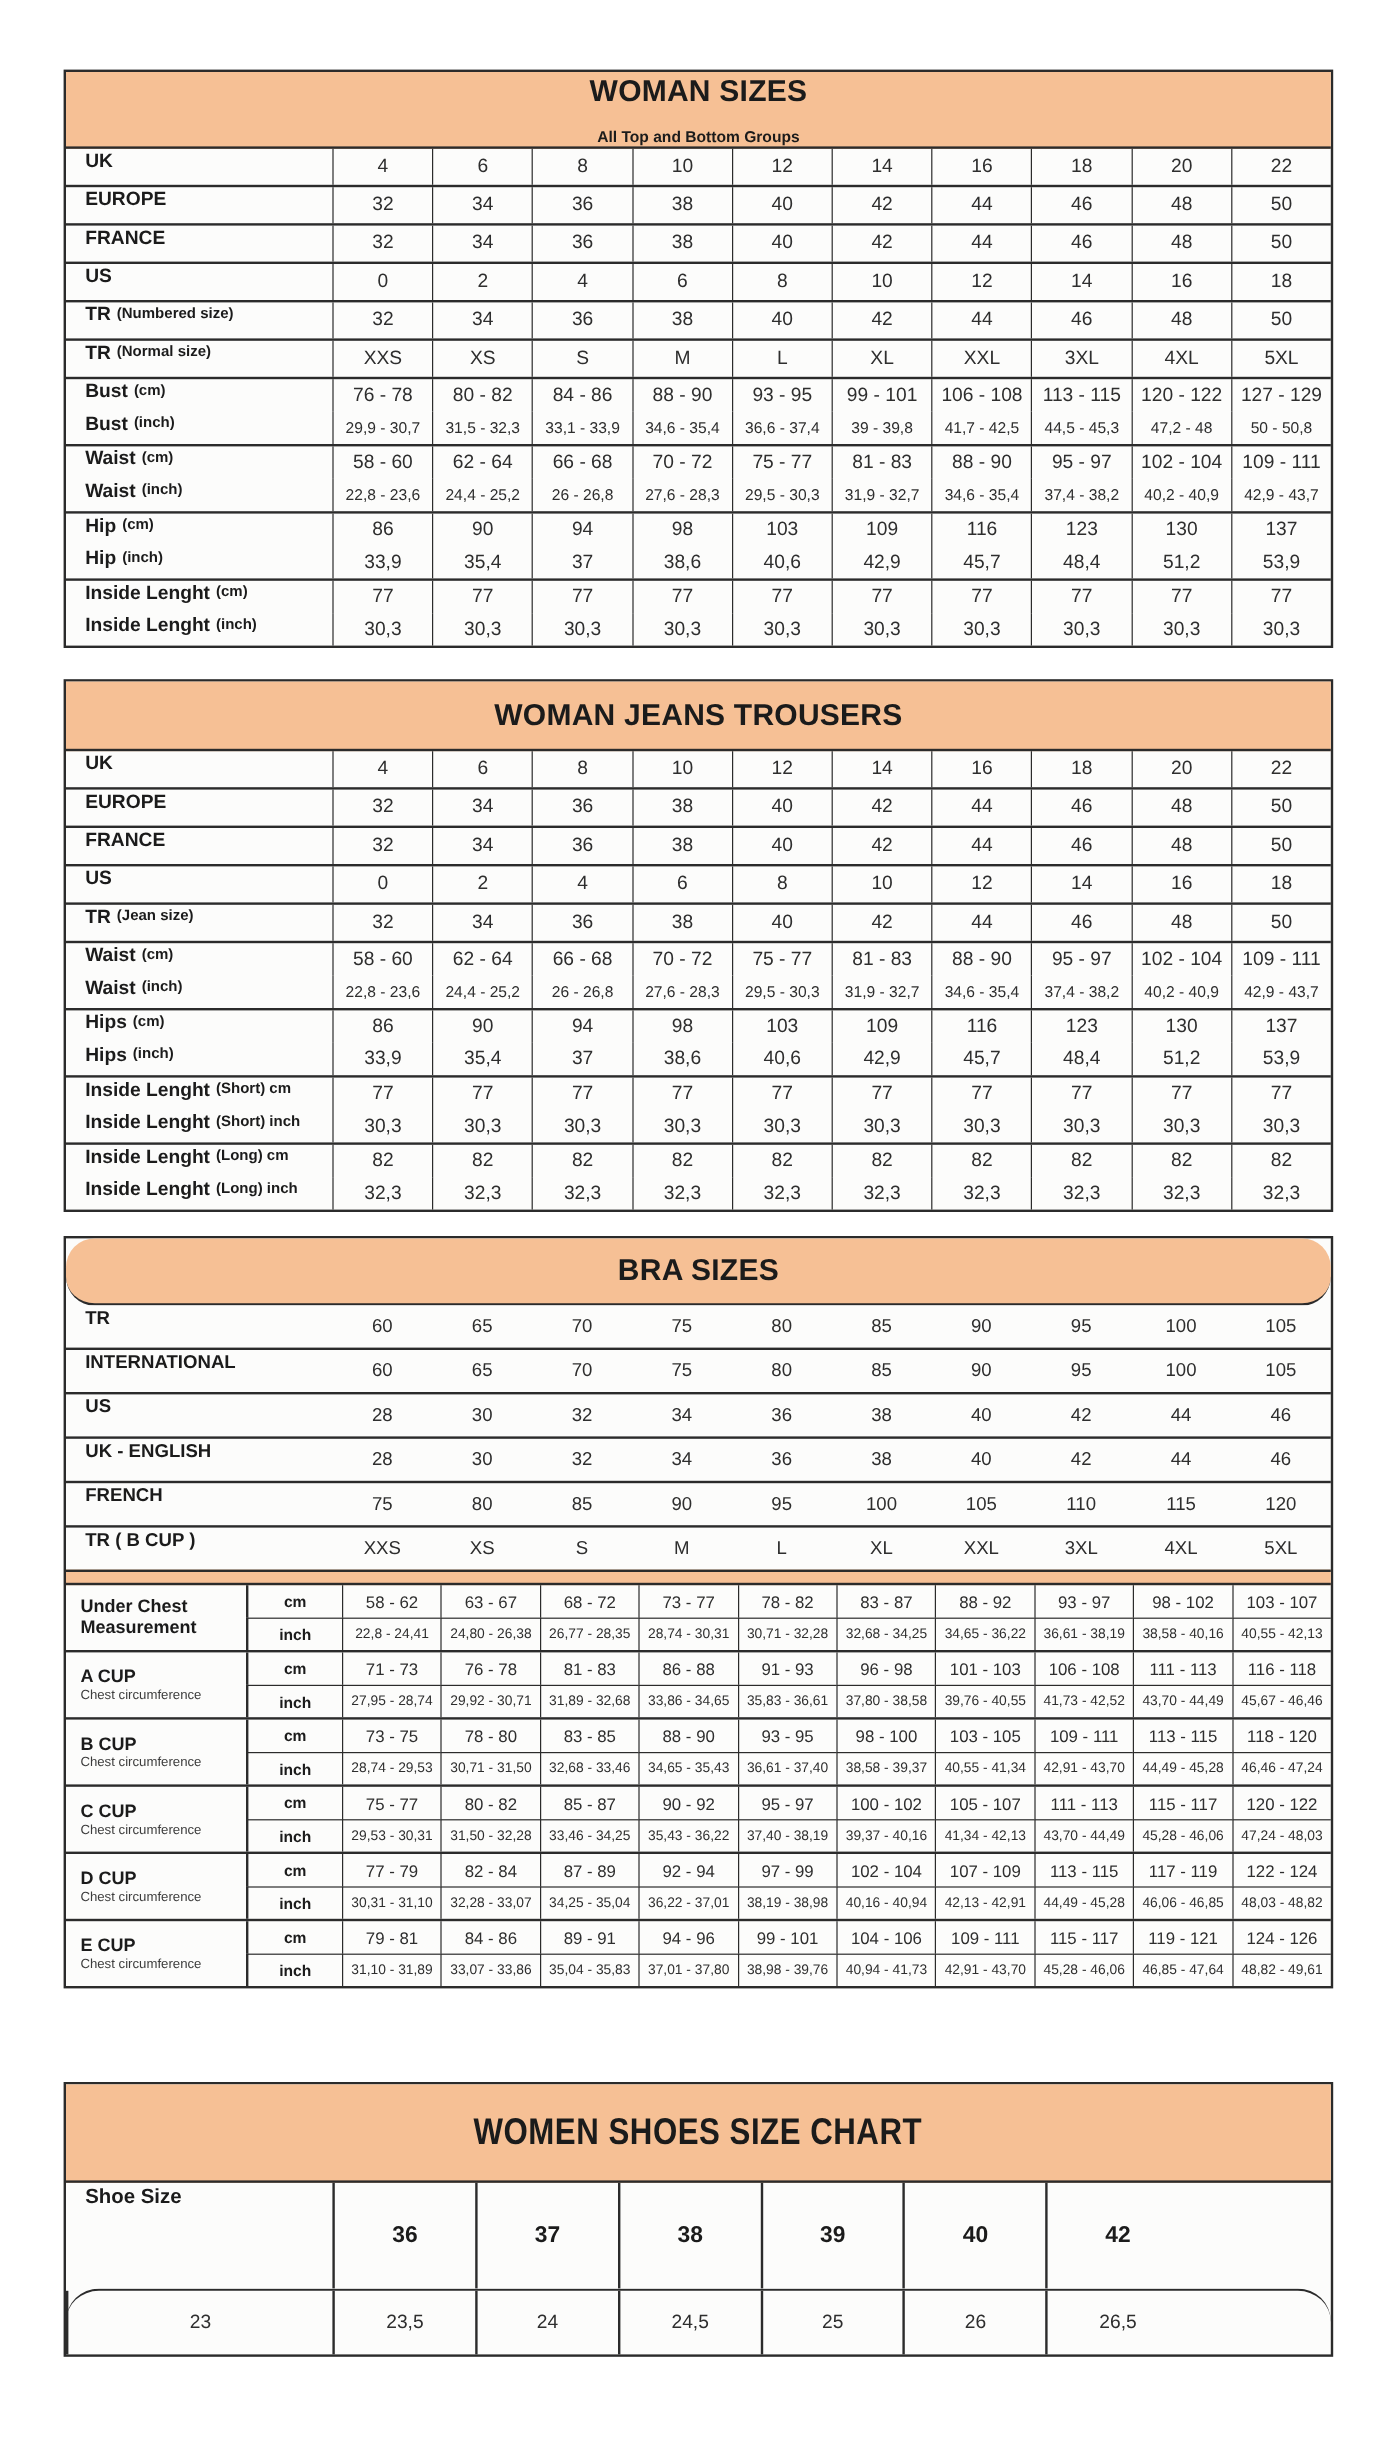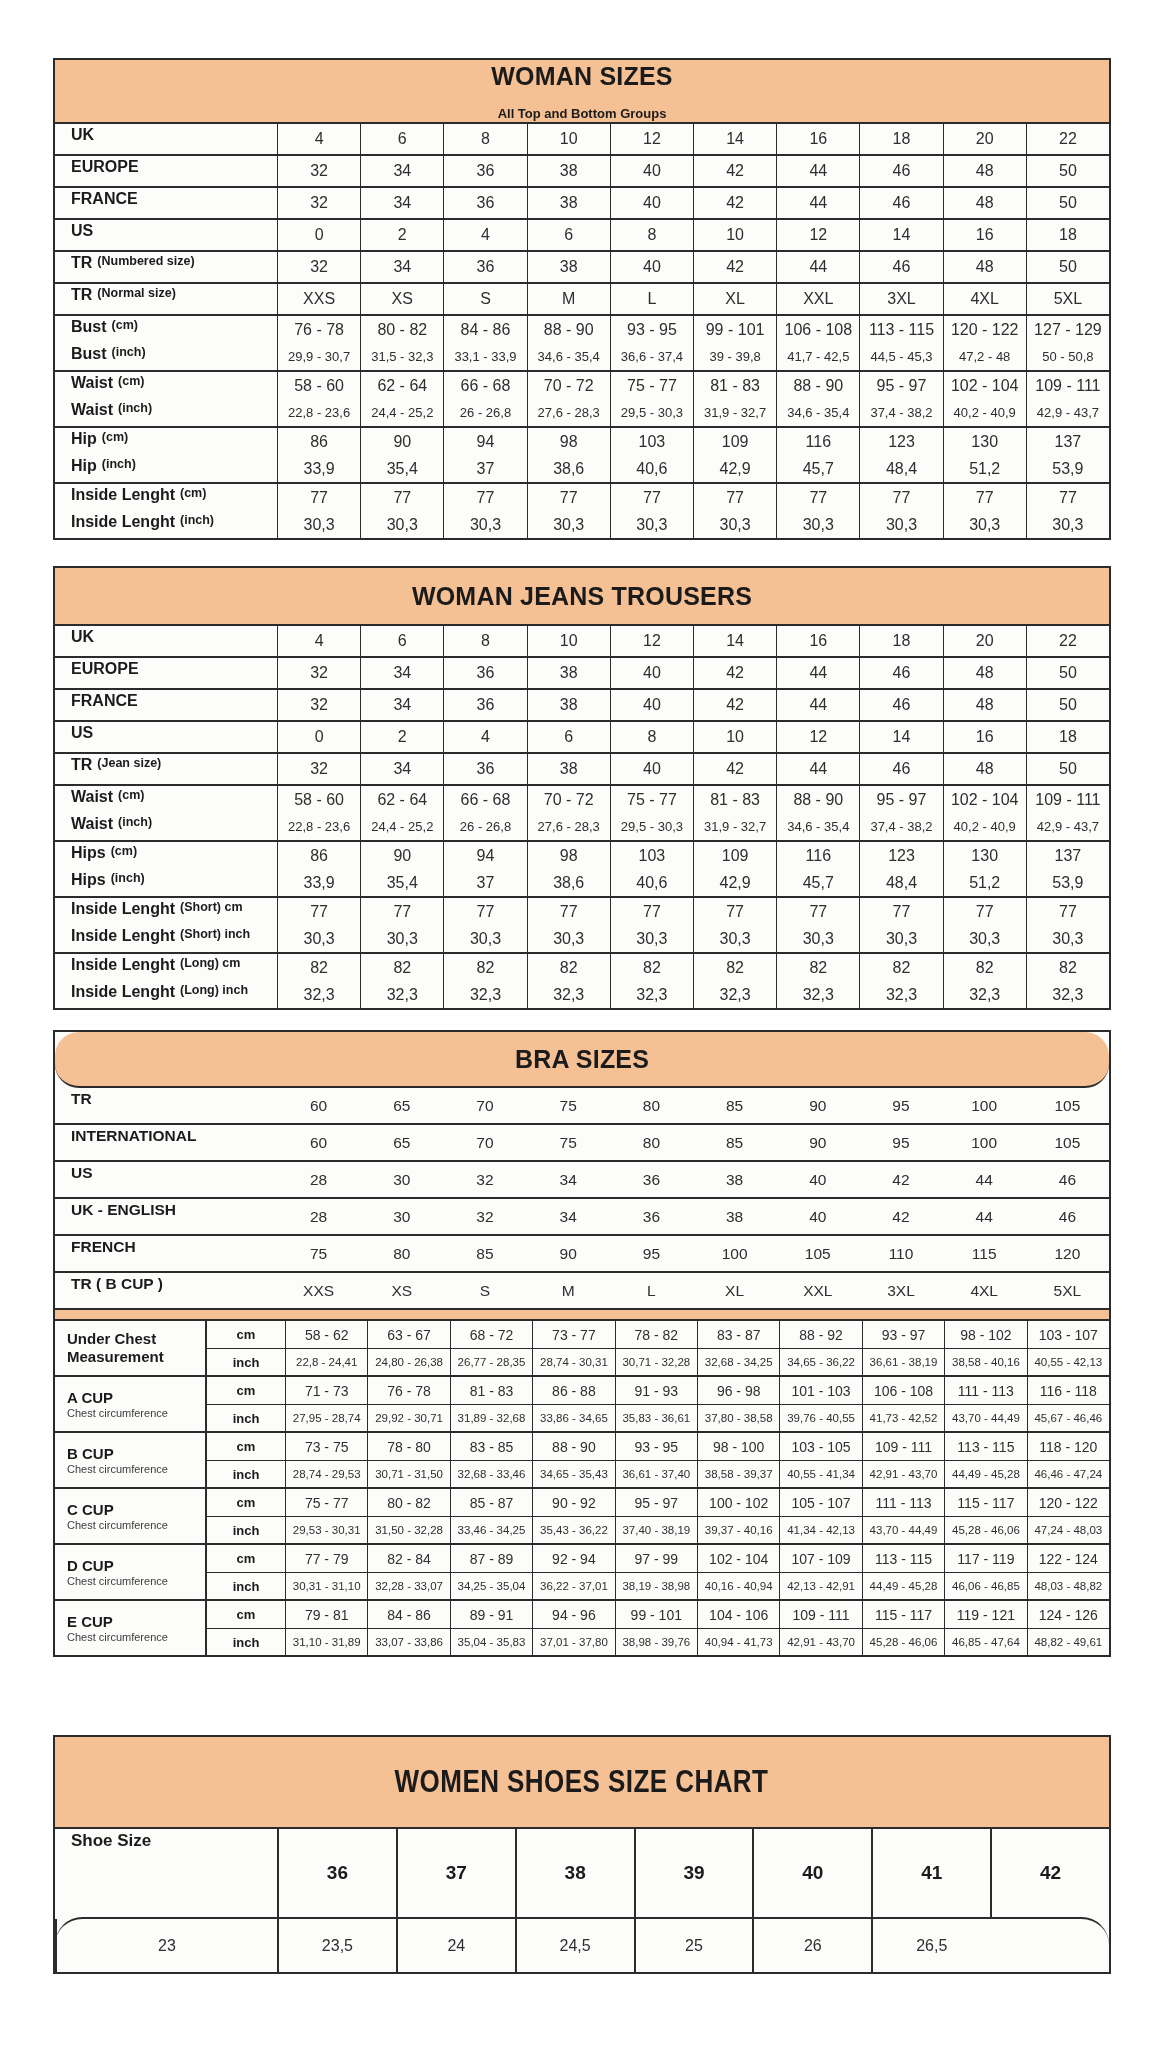--- a/index.html
+++ b/index.html
@@ -24,21 +24,21 @@
 
   .band{
     background:var(--peach);
     border-bottom:2px solid var(--line);
     display:flex;flex-direction:column;justify-content:center;align-items:center;
     text-align:center;
   }
   #t1 .band{height:64px;}
   #t2 .band{height:58px;}
   #t3 .band{height:56px;border-radius:24px;}
-  #t4 .band{height:92px;}
+  #t4 .band{height:82px;}
   .t-title{font-weight:bold;font-size:25px;letter-spacing:.2px;}
   .t-sub{font-weight:bold;font-size:13px;margin-top:15px;}
   .shoes-title{font-size:31px;font-weight:bold;transform:scaleX(.84);letter-spacing:.5px;}
 
   
   .grp{display:grid;border-top:2px solid var(--line);}
   .body > .grp:first-child{border-top:none;}
   .cols-10{grid-template-columns:222px repeat(10,1fr);}
   .lbl{
     display:flex;align-items:flex-start;gap:5px;
@@ -789,21 +789,20 @@
       <div class="shoes-title">WOMEN SHOES SIZE CHART</div>
     </header>
     <div id="t4-body">
         <div class="shoe-row r1">
           <div class="lbl">Shoe Size</div>
           <div class="val">36</div>
           <div class="val">37</div>
           <div class="val">38</div>
           <div class="val">39</div>
           <div class="val">40</div>
-          <div class="val">41</div>
           <div class="val">42</div>
         </div>
         <div class="shoe-row r2row">
           <div class="val">23</div>
           <div class="val">23,5</div>
           <div class="val">24</div>
           <div class="val">24,5</div>
           <div class="val">25</div>
           <div class="val">26</div>
           <div class="val">26,5</div>

